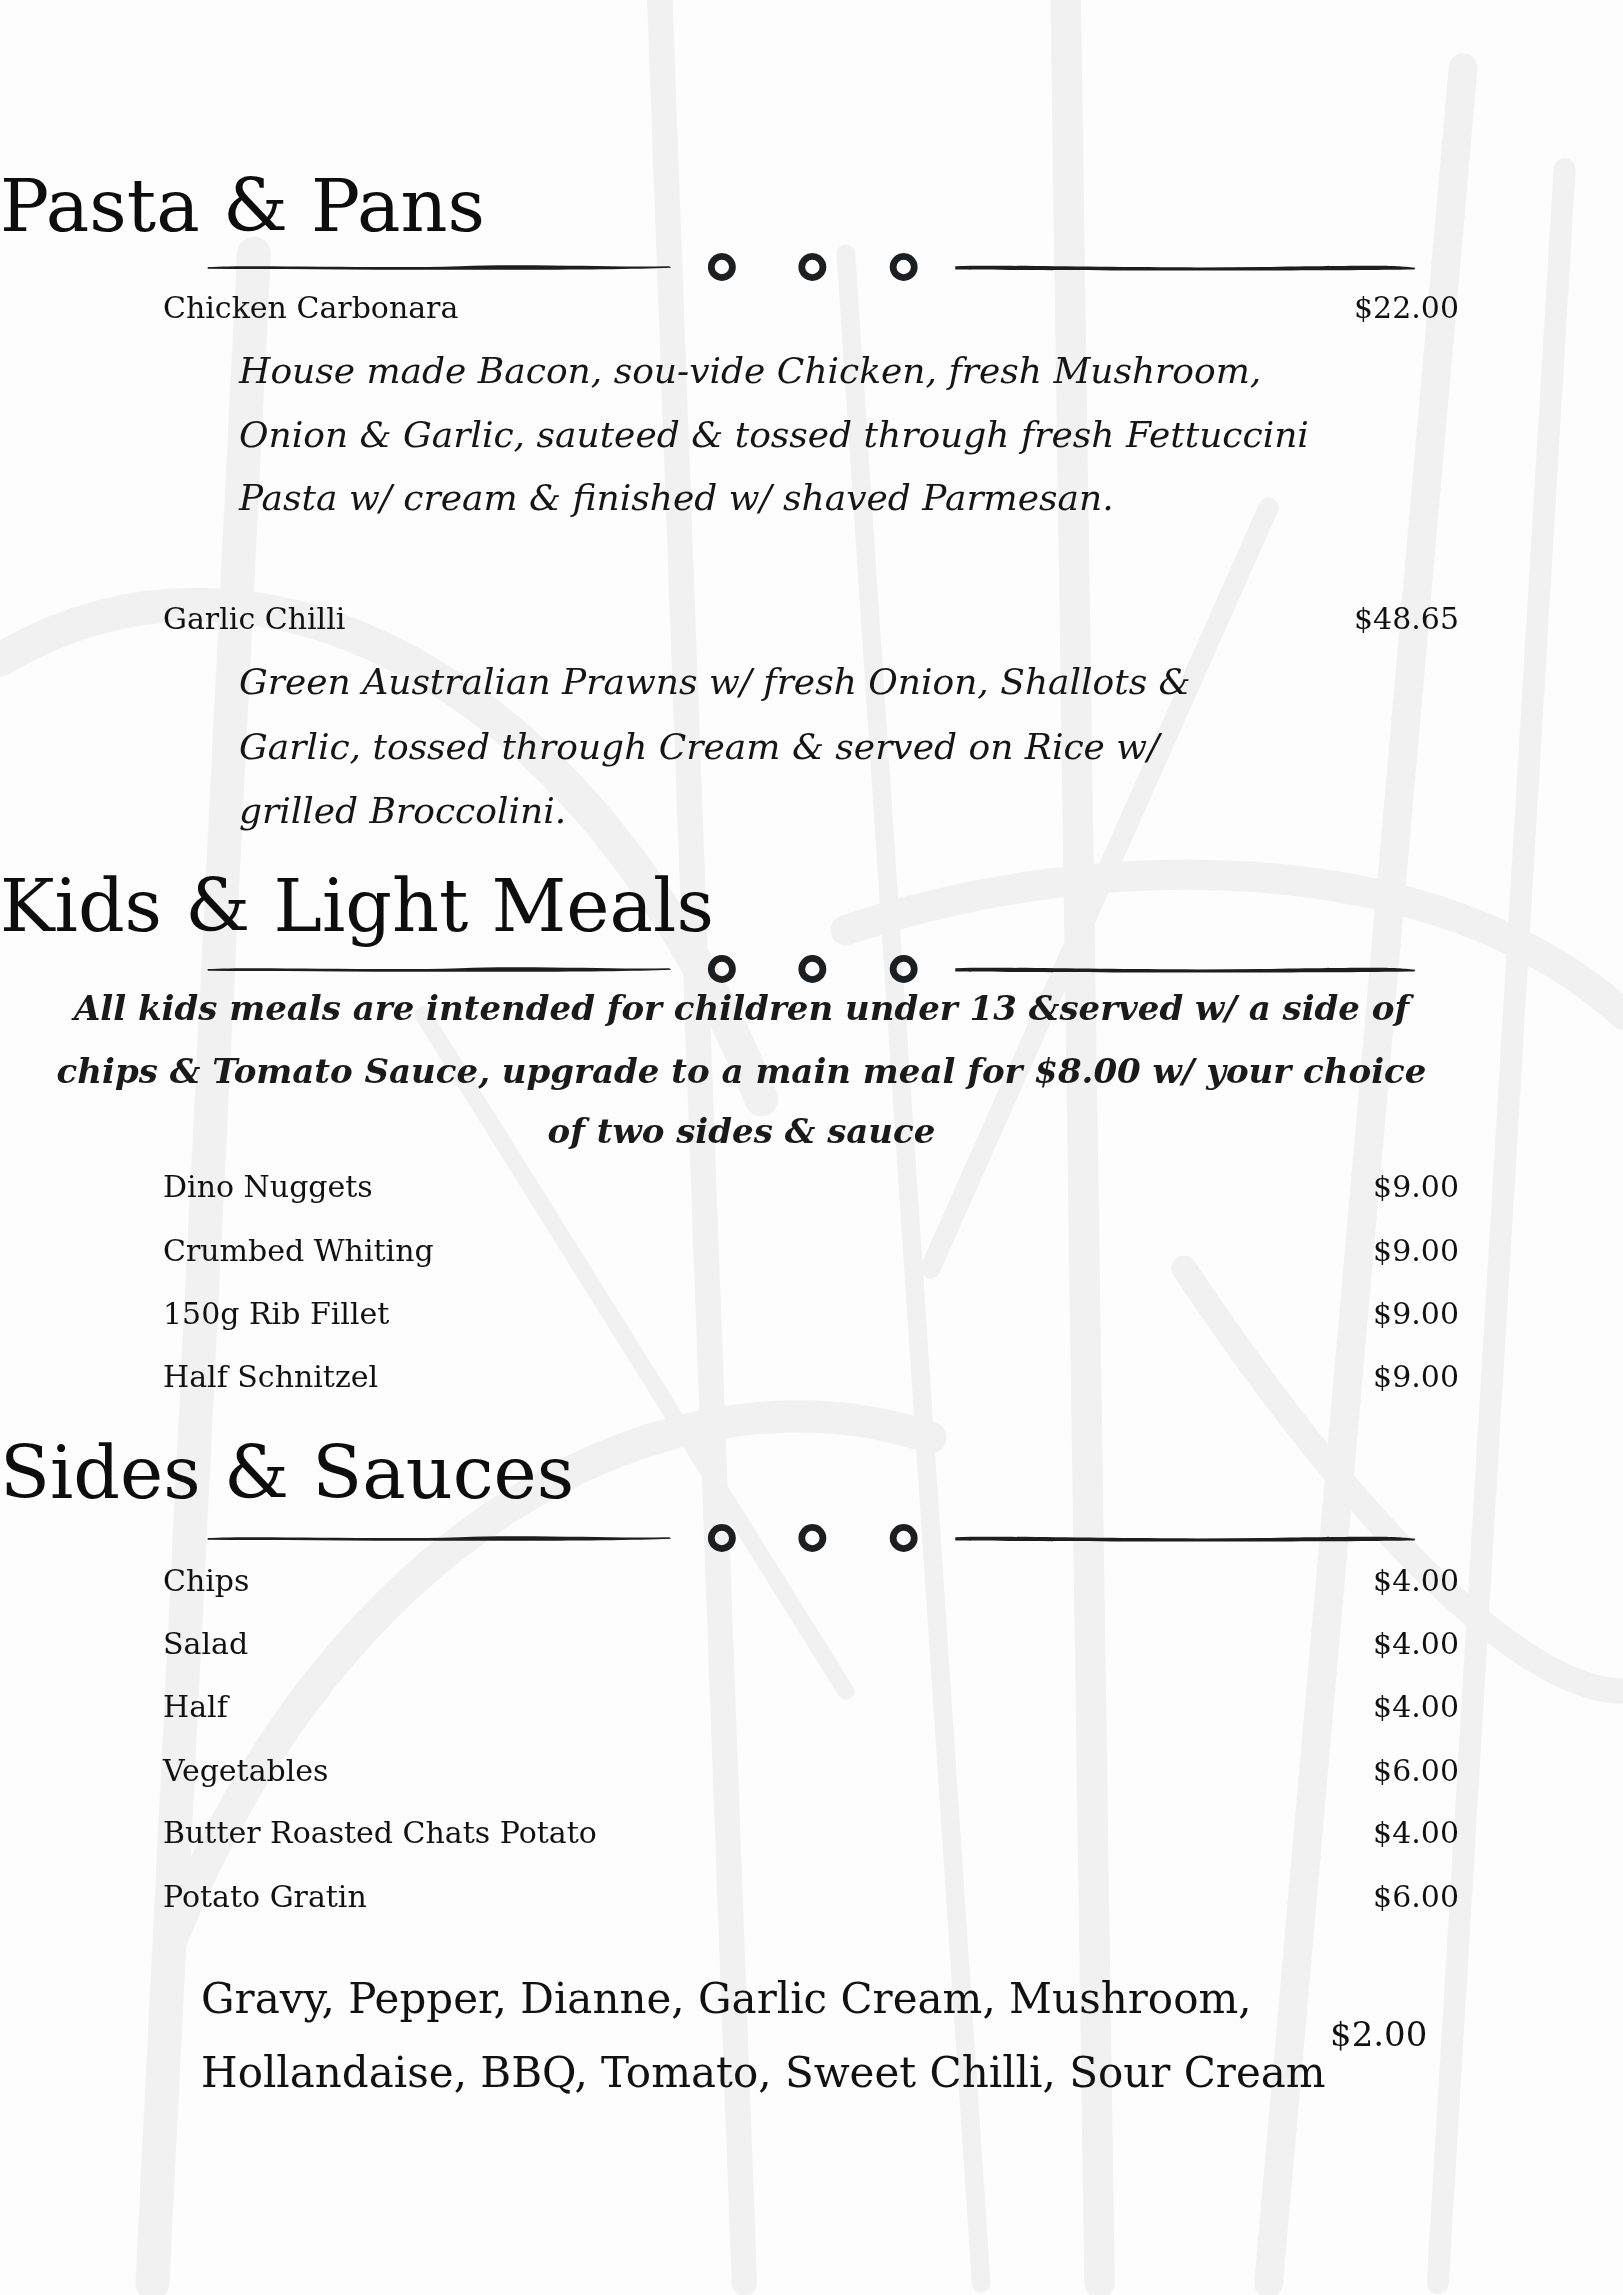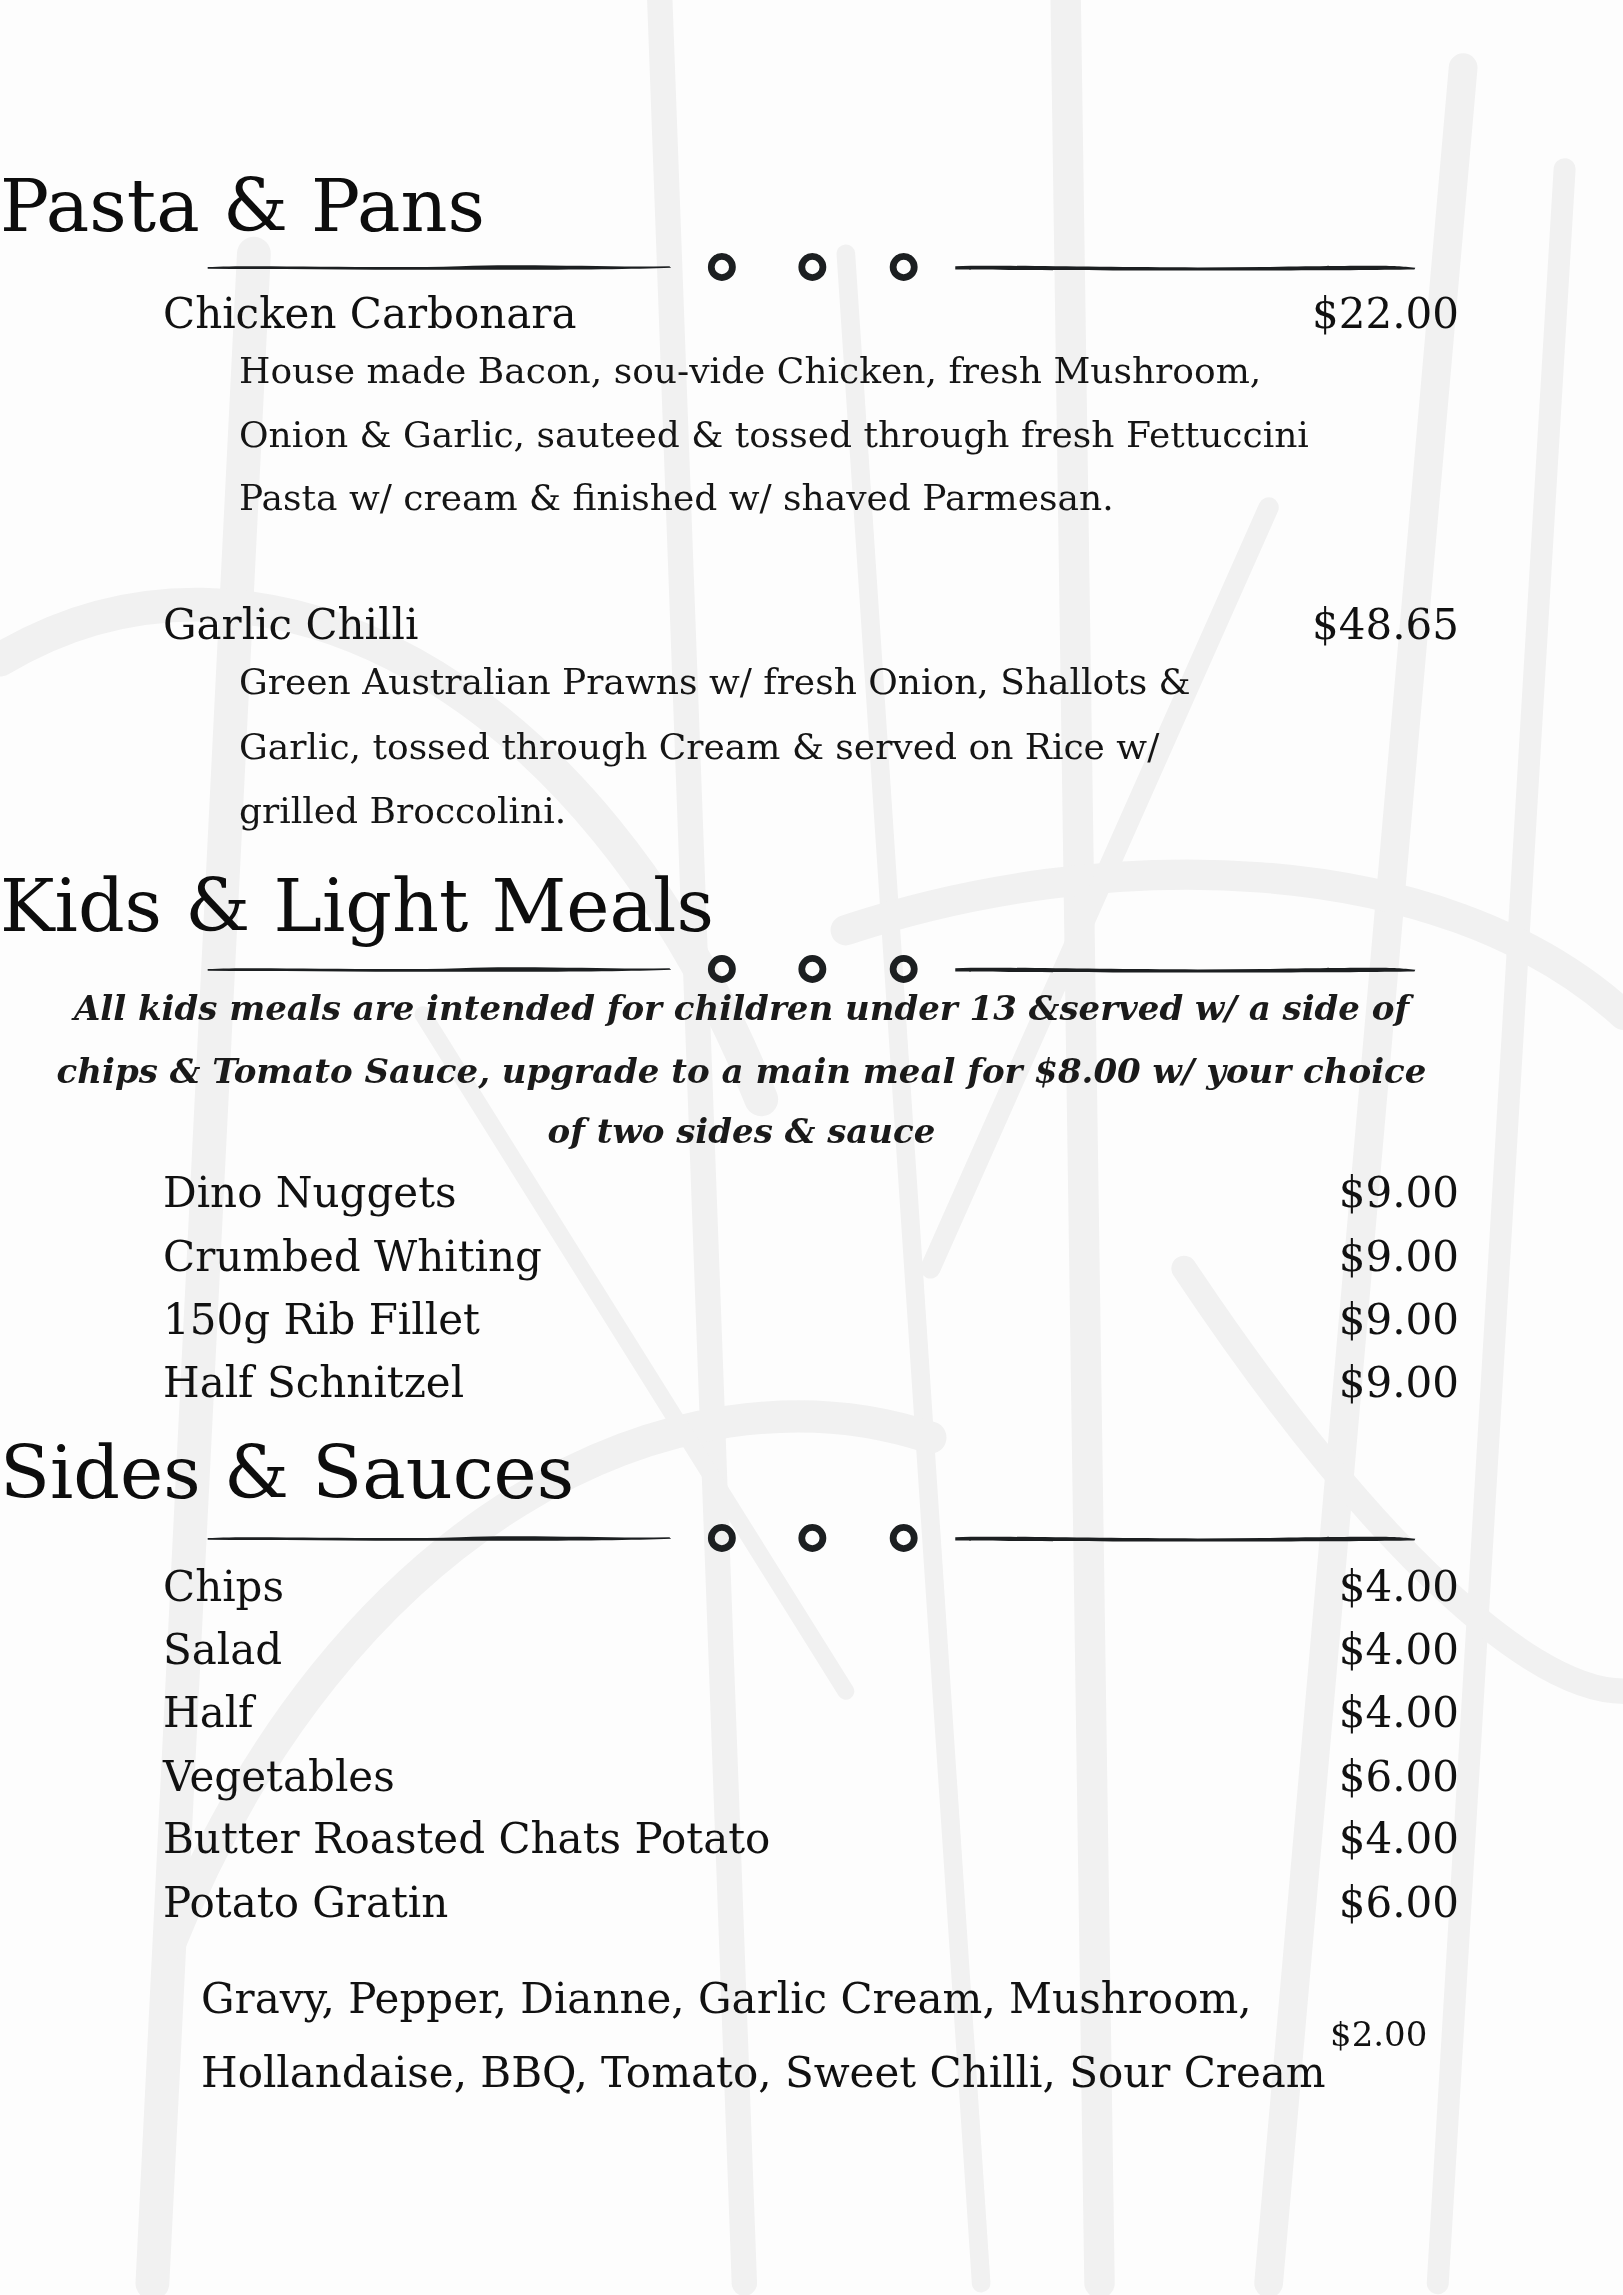--- a/index.html
+++ b/index.html
@@ -9,24 +9,24 @@
     font-family: "DejaVu Serif", "Liberation Serif", serif;
     color: #111;
   }
   .bg { position: absolute; inset: 0; pointer-events: none; }
   .abs { position: absolute; white-space: nowrap; line-height: 1; }
   .title {
     left: 0; width: 1624px; text-align: left;
     font-size: 73px; font-weight: normal; color: #0d0d0d;
   }
   .divider { position: absolute; left: 206px; width: 1211px; height: 34px; }
-  .item { font-size: 42px; color: #111; }
+  .item { font-size: 30px; color: #111; }
   .item-name { left: 163px; }
   .price { right: 165px; text-align: left; }
-  .desc { left: 239px; font-size: 36px; color: #151515; }
+  .desc { left: 239px; font-size: 36px; font-style: italic; color: #151515; }
   .note { left: 0; width: 1483px; text-align: center; font-size: 34px; font-style: italic; font-weight: bold; color: #1a1a1a; }
   .sauce { left: 165px; font-size: 42px; margin-left: 36px; }
   .sauce-price { left: 1330px; font-size: 34px; }
 </style>
 </head>
 <body>
 
 <svg class="bg" width="1624" height="2295" viewBox="0 0 1920 2714">
   <g fill="none" stroke="#f1f1f1" stroke-linecap="round">
     <path d="M300 300 L180 2700" stroke-width="40"></path>

